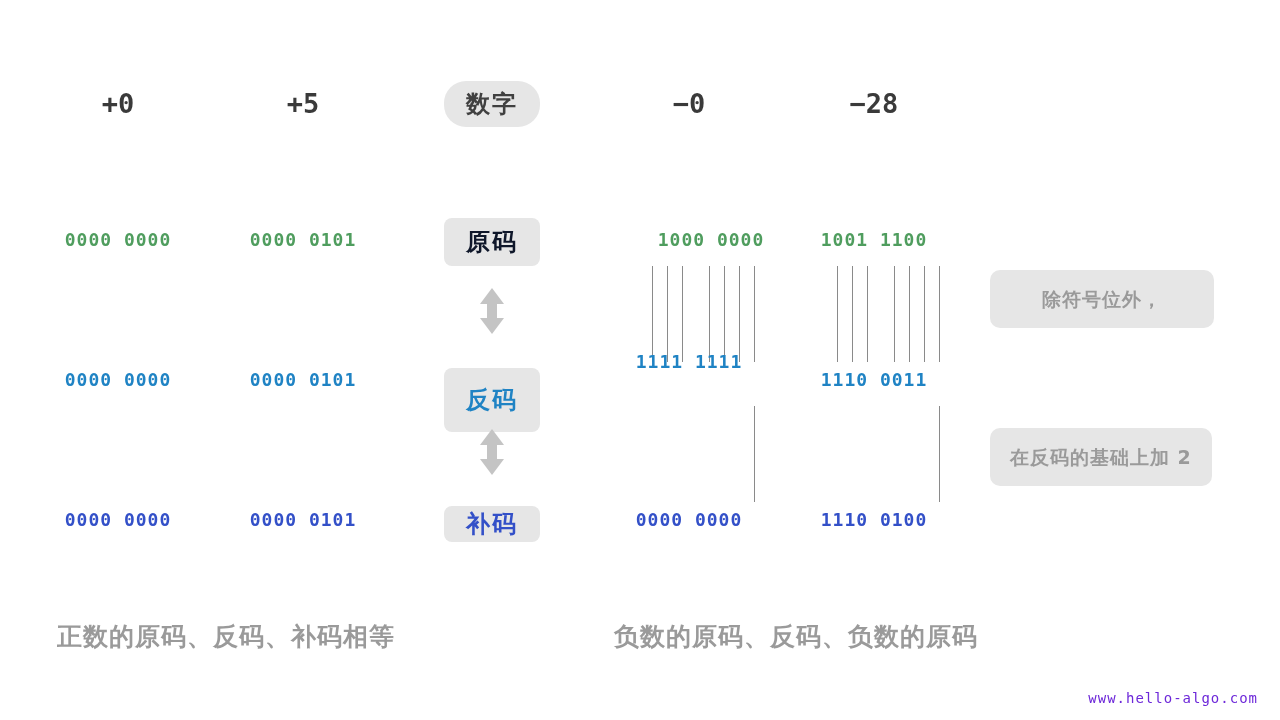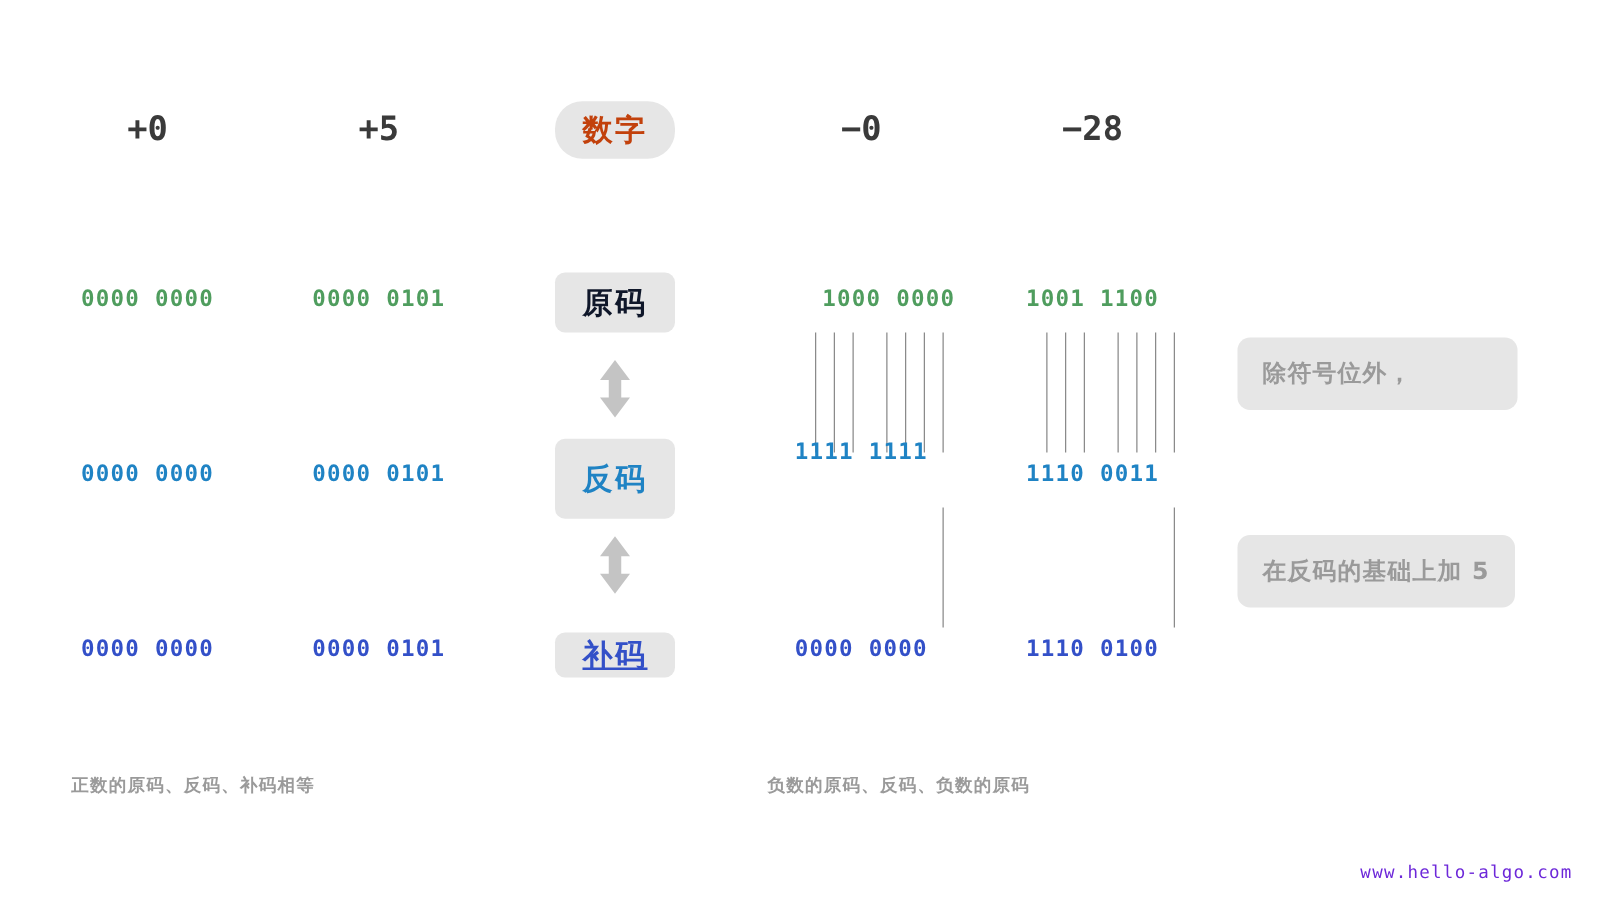--- a/index.html
+++ b/index.html
@@ -54,45 +54,46 @@
     transform: translate(-50%, -50%);
     background: #e6e6e6;
     border-radius: 8px;
     display: flex;
     align-items: center;
     justify-content: center;
     font-size: 24px;
     font-weight: bold;
     letter-spacing: 2px;
   }
-  .badge.dark   { color: #c2410c; border-radius: 22px; }
+  .badge.dark   { color: #404040; border-radius: 22px; }
   .badge.green  { color: #0f172a; }
   .badge.blue   { color: #1f83c4; }
   .badge.indigo { color: #3350c8; }
 
   
   .note {
     position: absolute;
     background: #e6e6e6;
     border-radius: 10px;
     color: #9a9a9a;
     font-size: 19px;
     font-weight: bold;
     line-height: 30px;
     letter-spacing: 1px;
     padding: 14px 20px;
     box-sizing: border-box;
+    text-align: center;
   }
   .note .line { display: block; white-space: nowrap; }
 
   
   .caption {
     position: absolute;
     color: #9a9a9a;
-    font-size: 14px;
+    font-size: 25px;
     font-weight: bold;
     letter-spacing: 1px;
     white-space: nowrap;
   }
 
   
   .watermark {
     position: absolute;
     right: 22px;
     bottom: 14px;
@@ -158,40 +159,40 @@
 
   <div class="note" style="left:990px; top:270px; width:224px;">
     <span class="line">除符号位外，</span>
   </div>
 
   <div class="cell bits blue" style="left:118px; top:369px;">0000 0000</div>
   <div class="cell bits blue" style="left:303px; top:369px;">0000 0101</div>
   <div class="cell bits blue" style="left:689px; top:351px;">1111 1111</div>
   <div class="cell bits blue" style="left:874px; top:369px;">1110 0011</div>
 
-  <div class="badge blue" style="left:492px; top:383px; width:96px; height:64px;">反码</div>
+  <div class="badge blue" style="left:492px; top:400px; width:96px; height:64px;">反码</div>
 
   <div class="vline" style="left:754px; top:406px; height:96px;"></div>
   <div class="vline" style="left:939px; top:406px; height:96px;"></div>
 
   <div class="dblarrow" style="left:492px; top:454px;">
     <svg width="30" height="50" viewBox="0 0 30 50" xmlns="http://www.w3.org/2000/svg">
       <path d="M15 2 L27 18 L20 18 L20 32 L27 32 L15 48 L3 32 L10 32 L10 18 L3 18 Z" fill="#c4c4c4"></path>
     </svg>
   </div>
 
   <div class="note" style="left:990px; top:428px;">
-    <span class="line">在反码的基础上加  5</span>
+    <span class="line">在反码的基础上加  2</span>
   </div>
 
   <div class="cell bits indigo" style="left:118px; top:509px;">0000 0000</div>
   <div class="cell bits indigo" style="left:303px; top:509px;">0000 0101</div>
   <div class="cell bits indigo" style="left:689px; top:509px;">0000 0000</div>
   <div class="cell bits indigo" style="left:874px; top:509px;">1110 0100</div>
 
-  <div class="badge indigo" style="left:492px; top:524px; width:96px; height:36px;text-decoration:underline;">补码</div>
+  <div class="badge indigo" style="left:492px; top:524px; width:96px; height:36px;">补码</div>
 
   <div class="caption" style="left:57px; top:620px;">正数的原码、反码、补码相等</div>
   <div class="caption" style="left:614px; top:620px;">负数的原码、反码、负数的原码</div>
 
   <div class="watermark">www.hello-algo.com</div>
 
 </div>
 
 </body></html>

